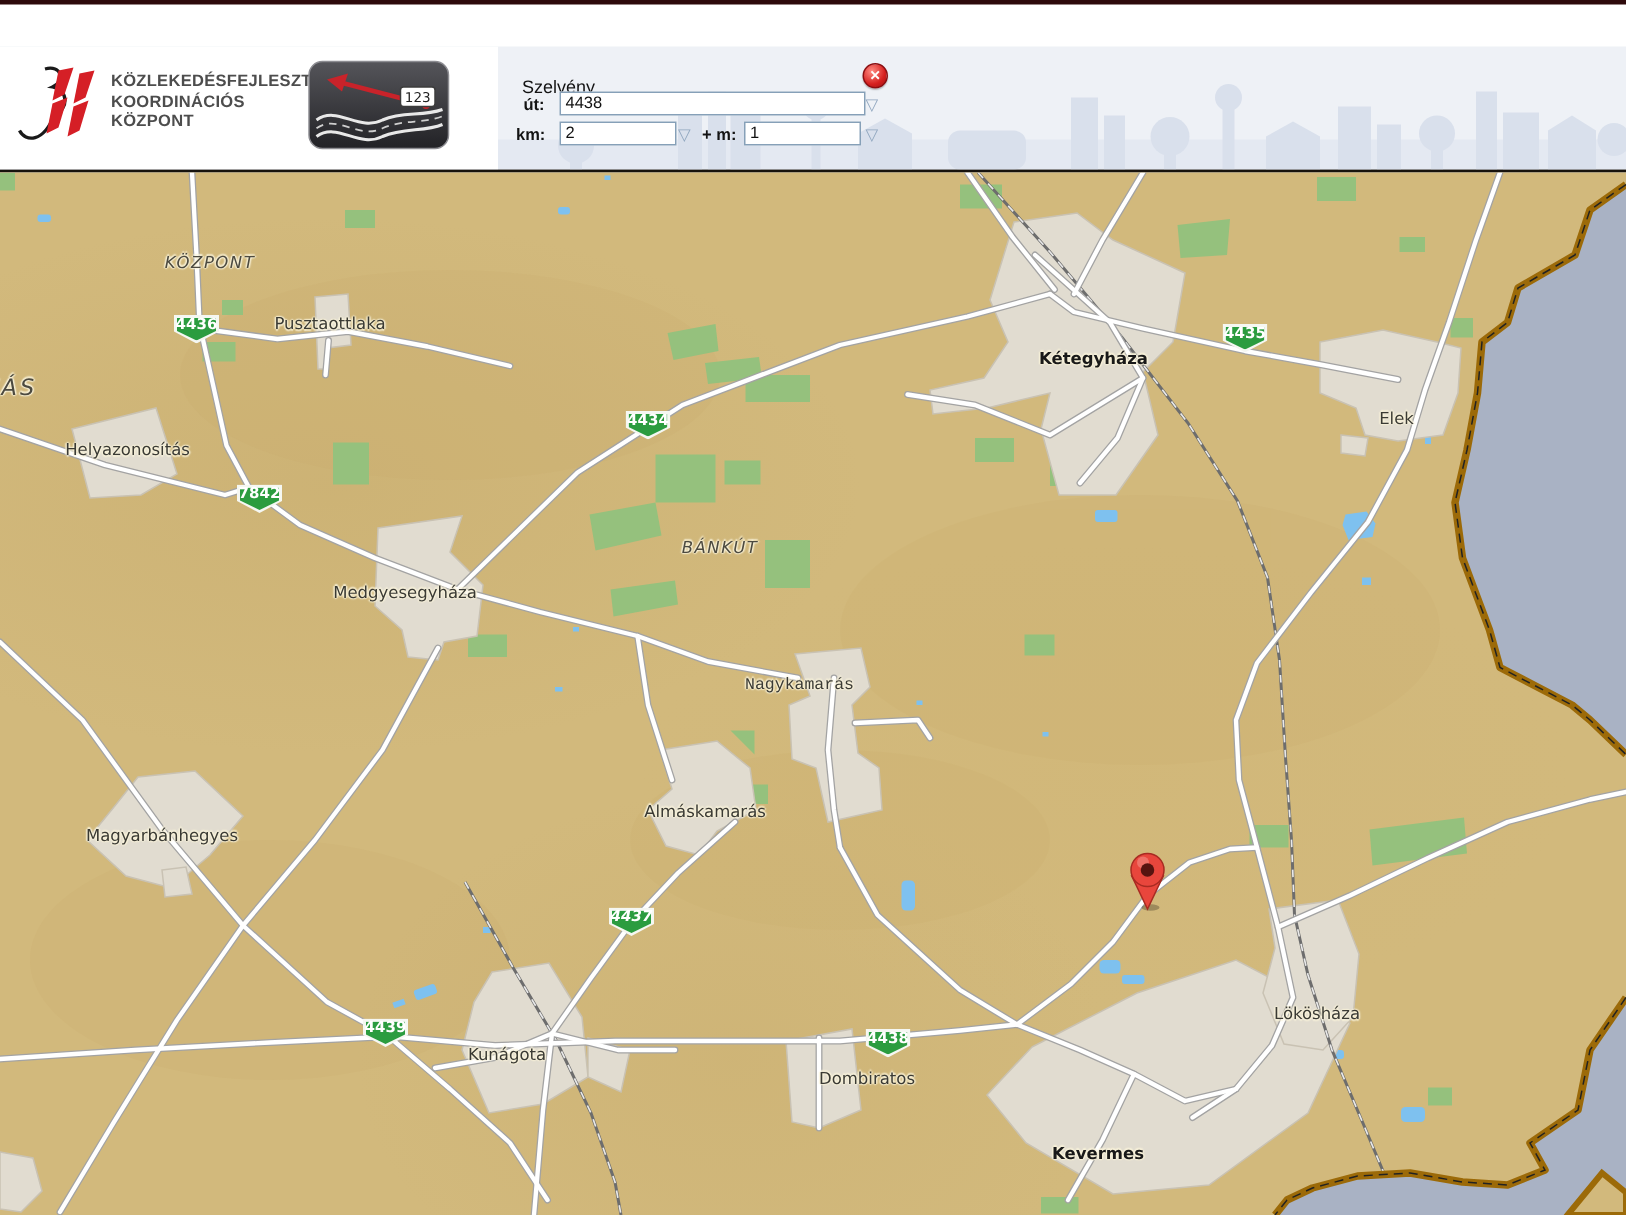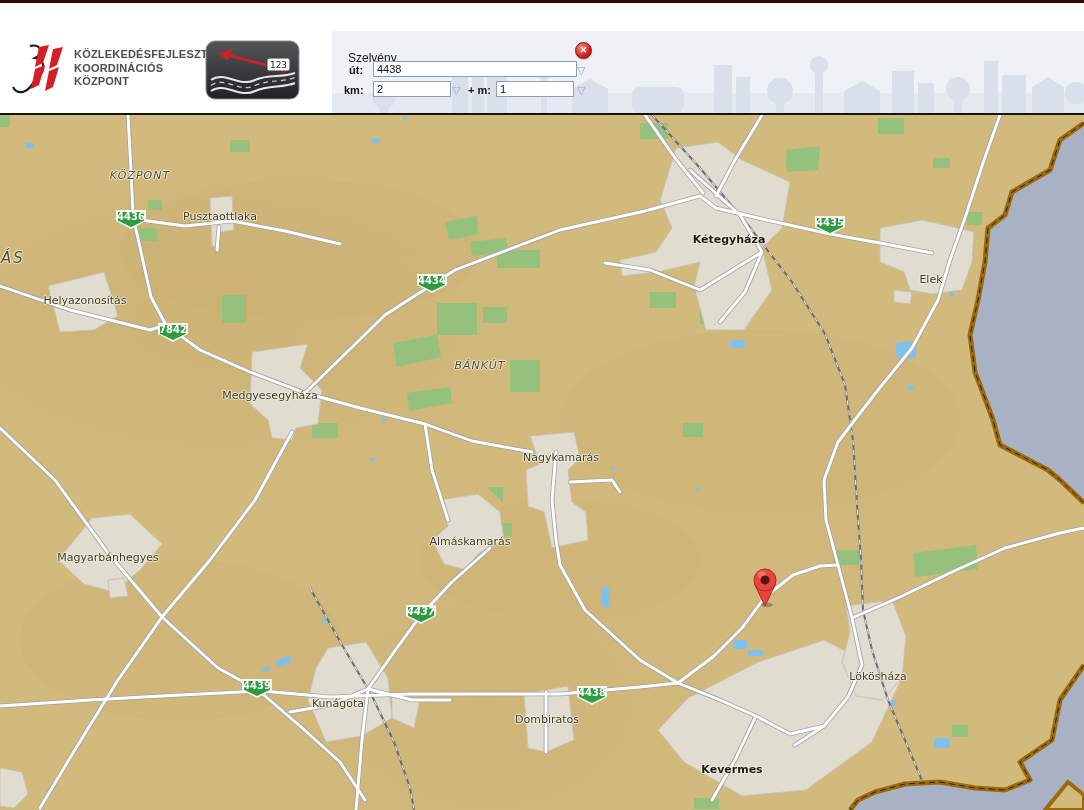--- a/index.html
+++ b/index.html
@@ -297,25 +297,25 @@
         <circle cx="765" cy="580" r="4.5" fill="#571410"></circle>
       </g>
     </svg>
 
     <div class="ml area" style="left:140px;top:60px;">KÖZPONT</div>
     <div class="ml" style="left:220px;top:101px;">Pusztaottlaka</div>
     <div class="ml area big" style="left:0px;top:143px;">DZÁS</div>
     <div class="ml" style="left:85px;top:185px;">Helyazonosítás</div>
     <div class="ml" style="left:270px;top:280px;">Medgyesegyháza</div>
     <div class="ml area" style="left:480px;top:250px;font-style:italic;">BÁNKÚT</div>
-    <div class="ml" style="left:561px;top:342px;">Nagykamarás</div>
+    <div class="ml" style="left:533px;top:342px;font-family:Liberation Mono, monospace;">Nagykamarás</div>
     <div class="ml" style="left:470px;top:426px;">Almáskamarás</div>
     <div class="ml" style="left:108px;top:442px;">Magyarbánhegyes</div>
     <div class="ml" style="left:338px;top:588px;">Kunágota</div>
-    <div class="ml" style="left:547px;top:604px;text-align:right;">Dombiratos</div>
+    <div class="ml" style="left:578px;top:604px;text-align:right;">Dombiratos</div>
     <div class="ml bold" style="left:732px;top:617px;">Kevermes</div>
     <div class="ml bold" style="left:729px;top:87px;">Kétegyháza</div>
     <div class="ml" style="left:931px;top:148px;margin-top:16px;">Elek</div>
     <div class="ml" style="left:878px;top:561px;">Lökösháza</div>
 
     <div class="badge" style="left:116px;top:95px;">
         <i></i>
         <span>4436</span>
       </div>
     <div class="badge" style="left:158px;top:208px;">

